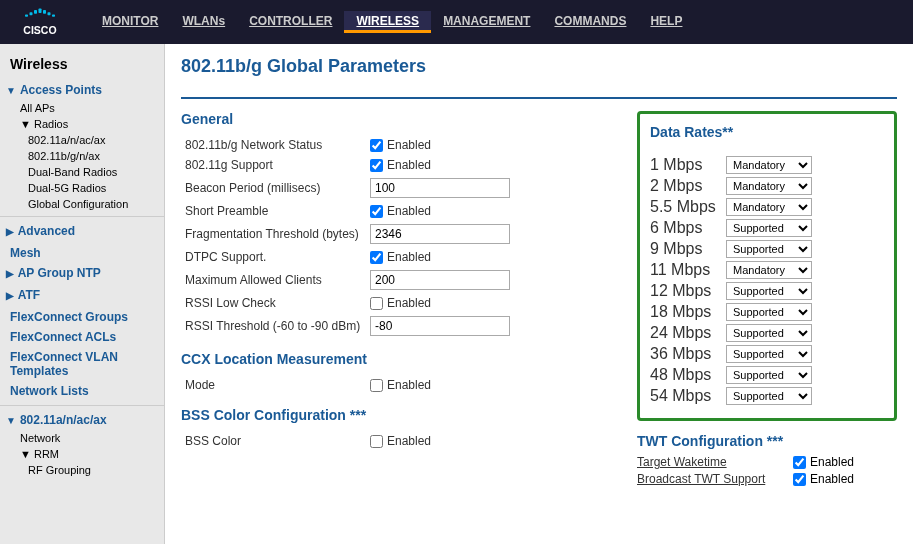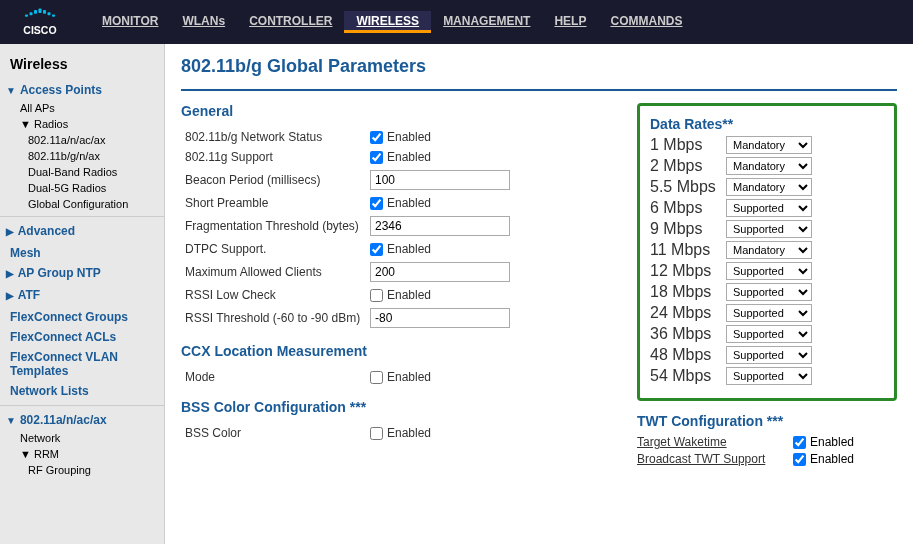--- a/index.html
+++ b/index.html
@@ -108,21 +108,21 @@
       background: #fff;
       overflow-y: auto;
       padding: 12px 16px;
     }
     .page-title {
       font-size: 18px;
       font-weight: bold;
       color: #1a5a96;
       margin-bottom: 12px;
       border-bottom: 2px solid #1a5a96;
-      padding-bottom: 12px;
+      padding-bottom: 20px;
     }
 
     
     .content-columns {
       display: flex;
       gap: 16px;
     }
     .left-col {
       flex: 1;
       min-width: 0;
@@ -186,21 +186,21 @@
       border: 3px solid #2a8a2a;
       border-radius: 4px;
       padding: 10px;
       background: #fff;
       margin-bottom: 12px;
     }
     .data-rates-title {
       font-size: 14px;
       font-weight: bold;
       color: #1a5a96;
-      margin-bottom: 4px;
+      margin-bottom: 16px;
     }
     .rate-row {
       display: flex;
       align-items: center;
       margin-bottom: 3px;
       gap: 6px;
     }
     .rate-label {
       width: 70px;
       font-size: 16px;
@@ -272,24 +272,24 @@
     <div class="nav-item">
         <span>CONTROLLER</span>
       </div>
     <div class="nav-item active">
         <span>WIRELESS</span>
       </div>
     <div class="nav-item">
         <span>MANAGEMENT</span>
       </div>
     <div class="nav-item">
+        <span>COMMANDS</span>
+      </div>
+    <div class="nav-item">
         <span>HELP</span>
-      </div>
-    <div class="nav-item">
-        <span>COMMANDS</span>
       </div>
   </nav>
 </div>
 
 <div id="layout">
 
   <div id="sidebar">
     <div class="sidebar-title">Wireless</div>
 
     <div class="sidebar-section">

